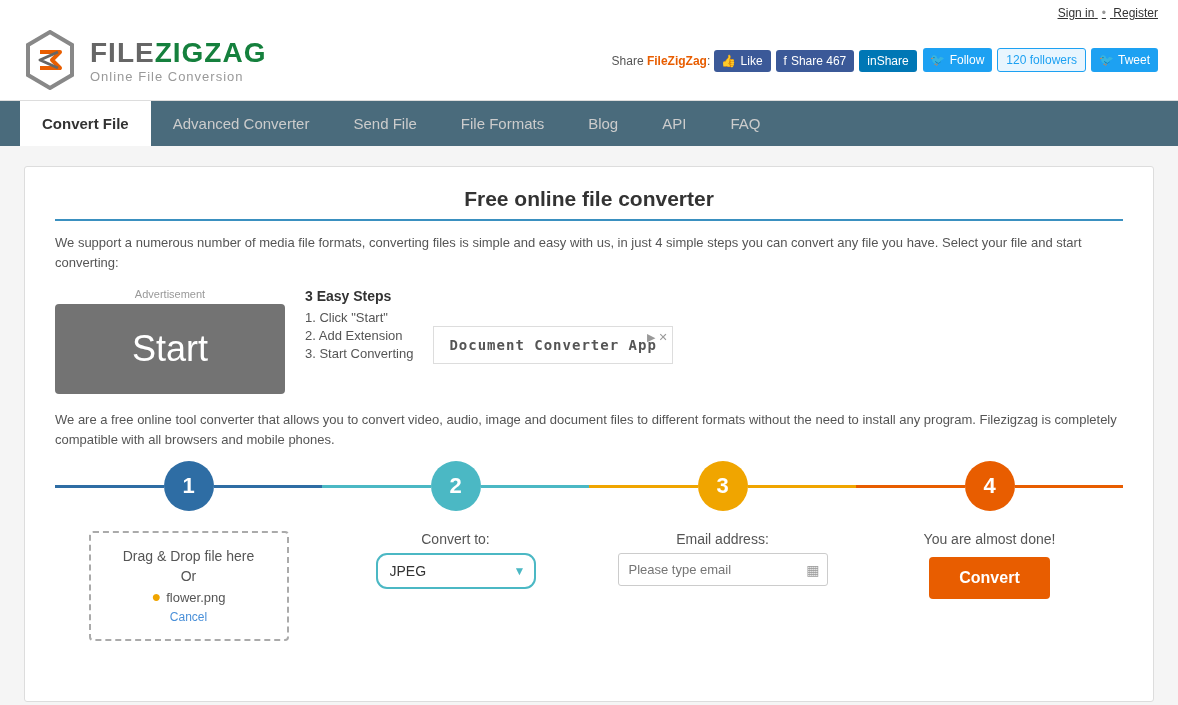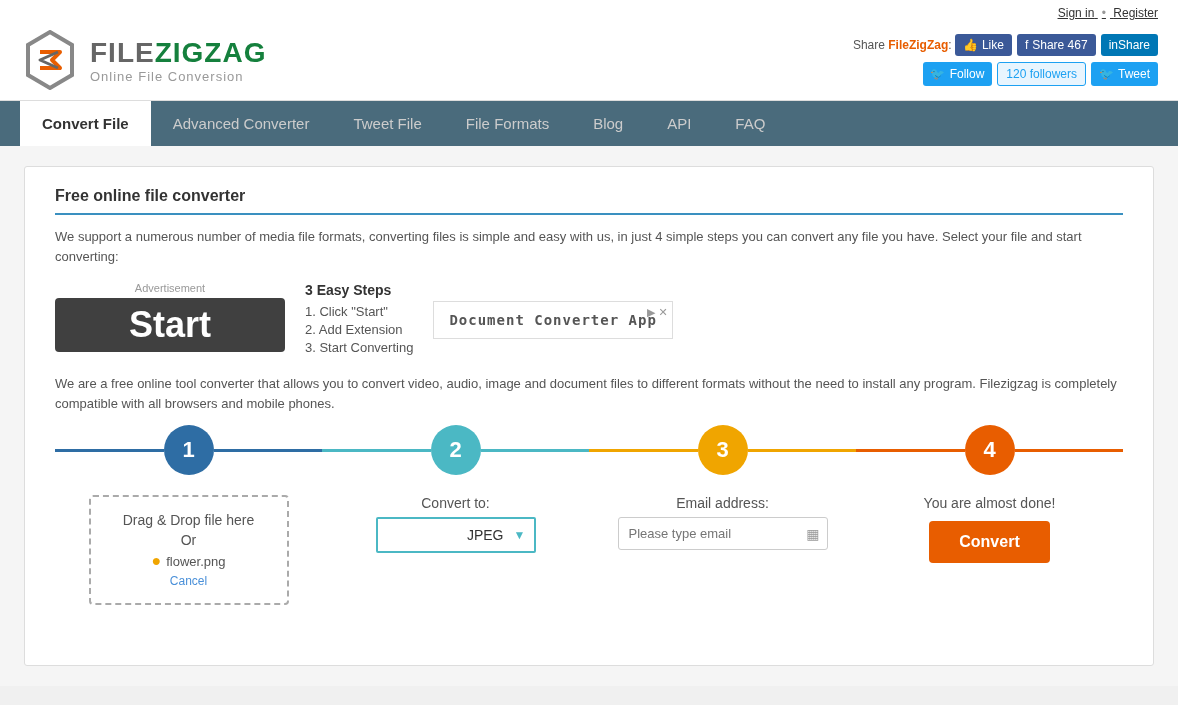--- a/index.html
+++ b/index.html
@@ -43,21 +43,21 @@
       font-size: 28px;
       font-weight: bold;
       letter-spacing: 1px;
     }
     .logo-brand .file { color: #666; }
     .logo-brand .zigzag { color: #15803d; }
     .logo-sub { color: #999; font-size: 13px; letter-spacing: 1px; }
 
     .social-area {
       display: flex;
-      flex-direction: column;
+      flex-direction: row;
       align-items: flex-end;
       gap: 6px;
     }
     .share-label { font-size: 12px; color: #555; }
     .share-label a { color: #e85d00; text-decoration: none; font-weight: bold; }
     .social-buttons { display: flex; gap: 5px; align-items: center; }
     .social-row2 { display: flex; gap: 5px; }
 
     .btn-like {
       background: #3b5998; color: white; border: none; padding: 4px 8px;
@@ -115,26 +115,27 @@
     .content-box {
       background: #fff;
       border: 1px solid #ddd;
       border-radius: 3px;
       padding: 20px 30px 30px;
       max-width: 1130px;
       margin: 0 auto;
     }
 
     .page-title {
-      font-size: 16px;
+      font-size: 21px;
       font-weight: bold;
       color: #333;
       border-bottom: 2px solid #3a90c0;
       padding-bottom: 8px;
       margin-bottom: 12px;
+      text-align: center;
     }
 
     .description {
       font-size: 13px;
       color: #555;
       line-height: 1.5;
       margin-bottom: 16px;
     }
 
     .ad-section {
@@ -147,37 +148,37 @@
       display: flex;
       flex-direction: column;
       align-items: center;
     }
     .ad-label {
       font-size: 11px;
       color: #999;
       margin-bottom: 4px;
     }
     .ad-banner {
-      background: #404040;
+      background: #737373;
       color: white;
       font-size: 36px;
-      font-weight: bold;
+      font-weight: normal;
       width: 230px;
-      height: 54px;
+      height: 90px;
       display: flex;
       align-items: center;
       justify-content: center;
       border-radius: 4px;
       cursor: pointer;
     }
     .ad-right {
       flex: 1;
       display: flex;
       gap: 20px;
-      align-items: center;
+      align-items: flex-end;
     }
     .easy-steps {
       font-size: 13px;
       color: #555;
     }
     .easy-steps h4 { font-weight: bold; margin-bottom: 6px; color: #333; font-size: 14px; }
     .easy-steps li { list-style: none; margin: 3px 0; }
     .doc-converter-ad {
       font-size: 13px;
       color: #555;
@@ -307,27 +308,26 @@
 
     
     .convert-select-wrap {
       position: relative;
       width: 160px;
     }
     .convert-select {
       width: 100%;
       padding: 8px 30px 8px 12px;
       border: 2px solid #4bb8c4;
-      border-radius: 2px;
+      border-radius: 11px;
       font-size: 14px;
       color: #333;
       background: #fff;
       appearance: none;
       cursor: pointer;
-      text-align: right;
     }
     .select-arrow {
       position: absolute;
       right: 10px;
       top: 50%;
       transform: translateY(-50%);
       color: #4bb8c4;
       font-size: 12px;
       pointer-events: none;
     }
@@ -432,21 +432,21 @@
         </button>
       </div>
     </div>
   </div>
 </div>
 
 <nav>
   <div class="nav-items">
     <a class="nav-item active">Convert File</a>
     <a class="nav-item">Advanced Converter</a>
-    <a class="nav-item">Tweet File</a>
+    <a class="nav-item">Send File</a>
     <a class="nav-item">File Formats</a>
     <a class="nav-item">Blog</a>
     <a class="nav-item">API</a>
     <a class="nav-item">FAQ</a>
   </div>
 </nav>
 
 <div class="main-content">
   <div class="content-box">
 

